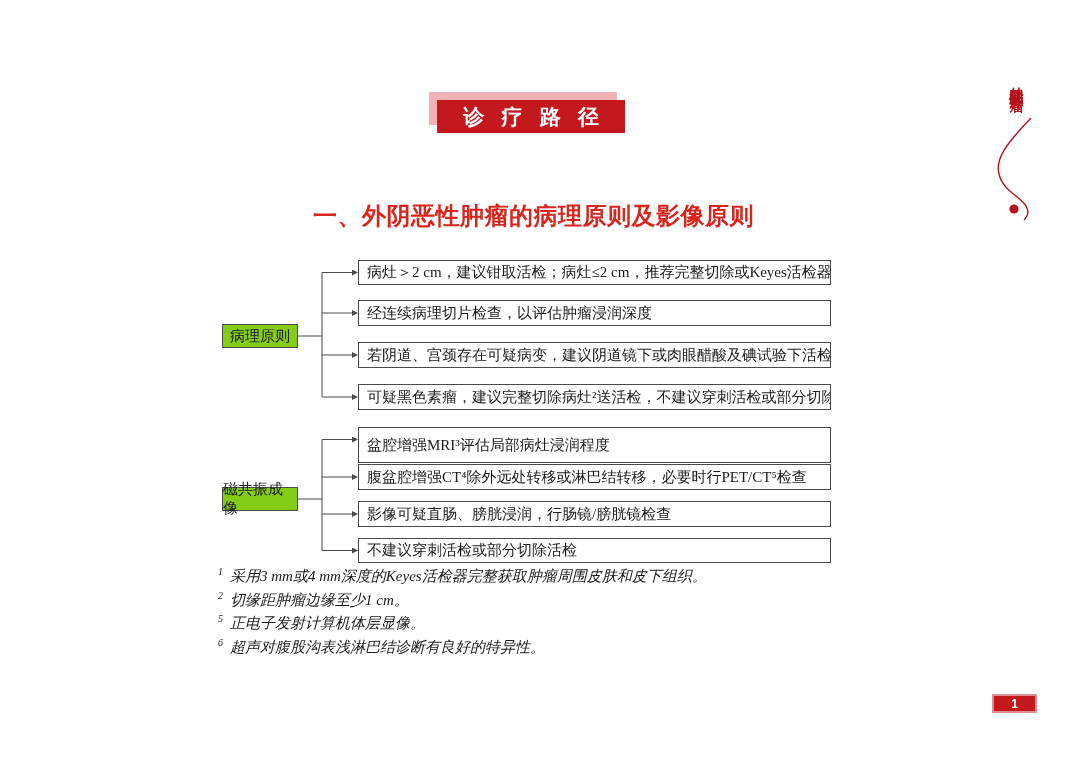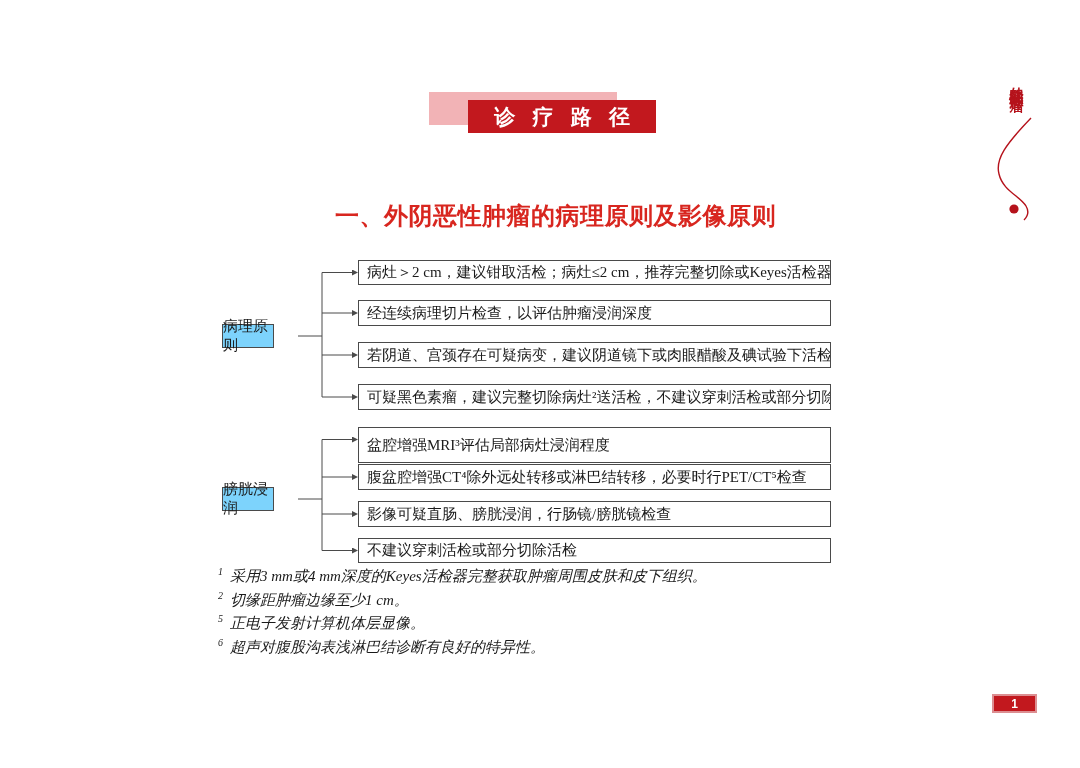--- a/index.html
+++ b/index.html
@@ -10,39 +10,38 @@
   
   .banner-shadow{
     position:absolute;left:429px;top:92px;width:188px;height:33px;
     background:#f2b3b6;
   }
   .banner{
     position:absolute;left:437px;top:100px;width:188px;height:33px;
     background:#c2181e;color:#ffffff;display:flex;align-items:center;justify-content:center;
     font-size:21px;font-weight:bold;letter-spacing:6px;text-indent:6px;
     font-family:"Liberation Serif","DejaVu Serif",serif;
-    margin-left:31px;
   }
   
   .side-tab{
     position:absolute;left:1007px;top:76px;height:160px;
     writing-mode:vertical-rl;text-orientation:upright;
     color:#b5121b;font-size:14px;font-weight:bold;letter-spacing:2px;
   }
   
   .section-title{
-    position:absolute;left:335px;top:200px;width:480px;
+    position:absolute;left:313px;top:200px;width:480px;
     color:#d8261f;font-size:24px;font-weight:bold;letter-spacing:0.5px;
     font-family:"Liberation Sans","DejaVu Sans",sans-serif;
   }
   
   .gbox{
-    position:absolute;left:222px;width:52px;height:24px;
+    position:absolute;left:222px;width:76px;height:24px;
     border:1px solid #4a4a4a;display:flex;align-items:center;justify-content:center;
-    font-size:15px;color:#1a1a1a;background:#7dd3fc;box-sizing:border-box;
+    font-size:15px;color:#1a1a1a;background:#84cc16;box-sizing:border-box;
   }
   #g1{top:324px}
   #g2{top:487px}
   .rbox{
     position:absolute;left:358px;width:473px;height:26px;
     border:1px solid #4a4a4a;display:flex;align-items:center;
     padding:0 6px 0 8px;font-size:15px;color:#1a1a1a;background:#ffffff;
     box-sizing:border-box;white-space:nowrap;overflow:hidden;
   }
   #b1{top:260px;height:25px}
@@ -103,21 +102,21 @@
     <path d="M322 439.5 H352" marker-end="url(#arrow)"></path>
     <path d="M322 477 H352" marker-end="url(#arrow)"></path>
     <path d="M322 514 H352" marker-end="url(#arrow)"></path>
     <path d="M322 550.5 H352" marker-end="url(#arrow)"></path>
   </g>
 </svg>
 
 <div class="section-title">一、外阴恶性肿瘤的病理原则及影像原则</div>
 
 <div class="gbox" id="g1">病理原则</div>
-<div class="gbox" id="g2">膀胱浸润</div>
+<div class="gbox" id="g2">磁共振成像</div>
 
 <div class="rbox" id="b1">病灶＞2 cm，建议钳取活检；病灶≤2 cm，推荐完整切除或Keyes活检器活检¹</div>
 <div class="rbox" id="b2">经连续病理切片检查，以评估肿瘤浸润深度</div>
 <div class="rbox" id="b3">若阴道、宫颈存在可疑病变，建议阴道镜下或肉眼醋酸及碘试验下活检</div>
 <div class="rbox" id="b4">可疑黑色素瘤，建议完整切除病灶²送活检，不建议穿刺活检或部分切除活检</div>
 <div class="rbox" id="b5">盆腔增强MRI³评估局部病灶浸润程度</div>
 <div class="rbox" id="b6">腹盆腔增强CT⁴除外远处转移或淋巴结转移，必要时行PET/CT⁵检查</div>
 <div class="rbox" id="b7">影像可疑直肠、膀胱浸润，行肠镜/膀胱镜检查</div>
 <div class="rbox" id="b8">不建议穿刺活检或部分切除活检</div>
 

